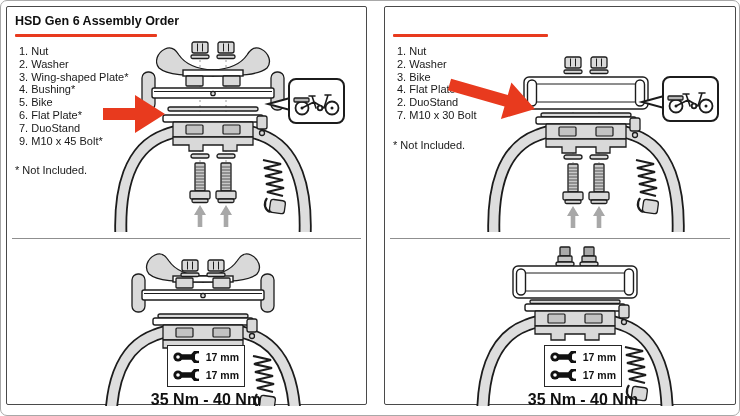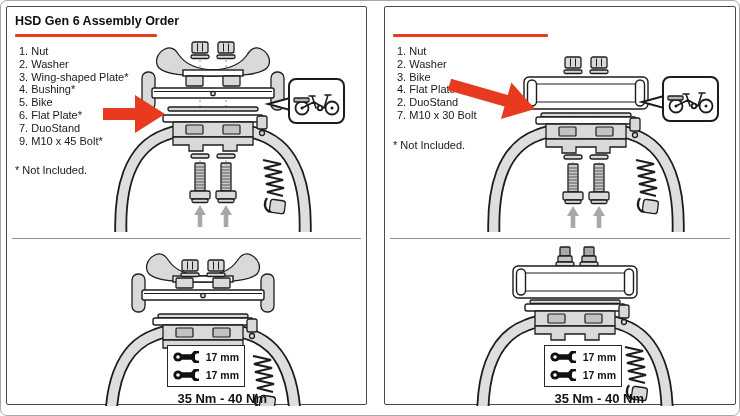--- a/index.html
+++ b/index.html
@@ -17,21 +17,21 @@
   .footnote{margin:17px 0 0 0;font-size:11px;color:#191919;}
   .divider{position:absolute;left:5px;right:5px;top:231px;border-top:1.6px solid #8f8f8f;}
   .art{position:absolute;z-index:1;}
   .arrow-svg{position:absolute;z-index:3;}
   .wrench-box{position:absolute;top:338px;width:78px;height:42px;background:#fff;border:1.6px solid #262626;
               box-sizing:border-box;display:flex;flex-direction:column;justify-content:space-evenly;
               padding:0 5px;z-index:4;}
   .p1 .wrench-box{left:160px;} .p2 .wrench-box{left:159px;}
   .wrench-row{display:flex;align-items:center;gap:7px;}
   .wrench-row span{font-size:10.5px;font-weight:700;color:#111;white-space:nowrap;}
-  .torque{position:absolute;top:384px;width:122px;text-align:right;font-size:13px;font-weight:700;color:#111;z-index:4;}
+  .torque{position:absolute;top:384px;width:122px;text-align:center;font-size:16px;font-weight:700;color:#111;z-index:4;}
   .p1 .torque{left:138px;} .p2 .torque{left:137px;}
   
   .s{stroke:#1c1c1c;stroke-width:1.3;}
   .gf{fill:#d9d9d9;stroke:#1c1c1c;stroke-width:1.3;}
   .g2{fill:#c3c3c3;stroke:#1c1c1c;stroke-width:1.2;}
   .wf{fill:#fff;stroke:#1c1c1c;stroke-width:1.4;}
   .wf2{fill:#fff;stroke:#1c1c1c;stroke-width:2;}
   .ln{stroke:#1c1c1c;stroke-width:1;}
   .wl{fill:#fff;stroke:#1c1c1c;stroke-width:1.8;}
   .bk{stroke:#1c1c1c;stroke-width:1.6;fill:none;stroke-linecap:round;}

